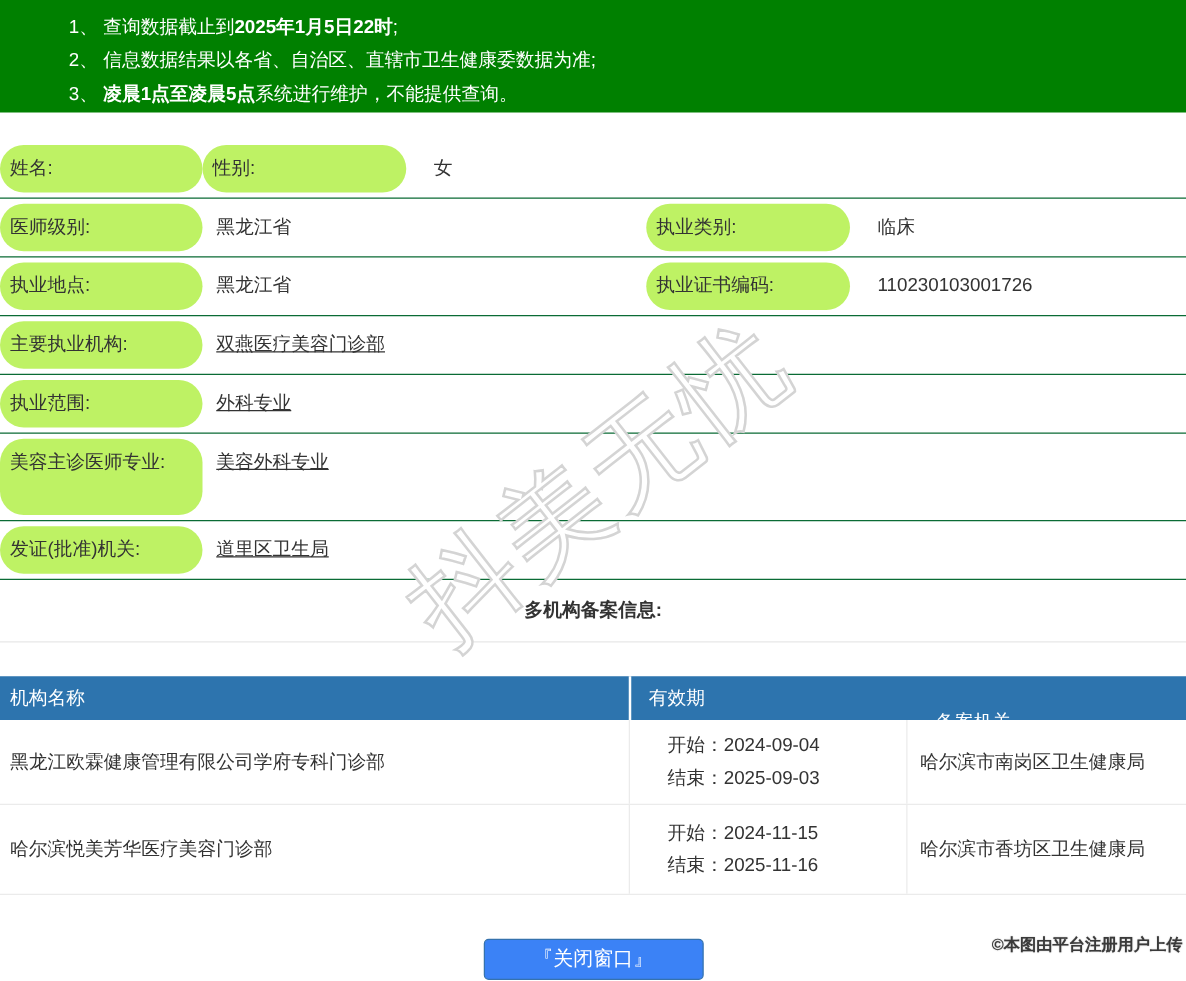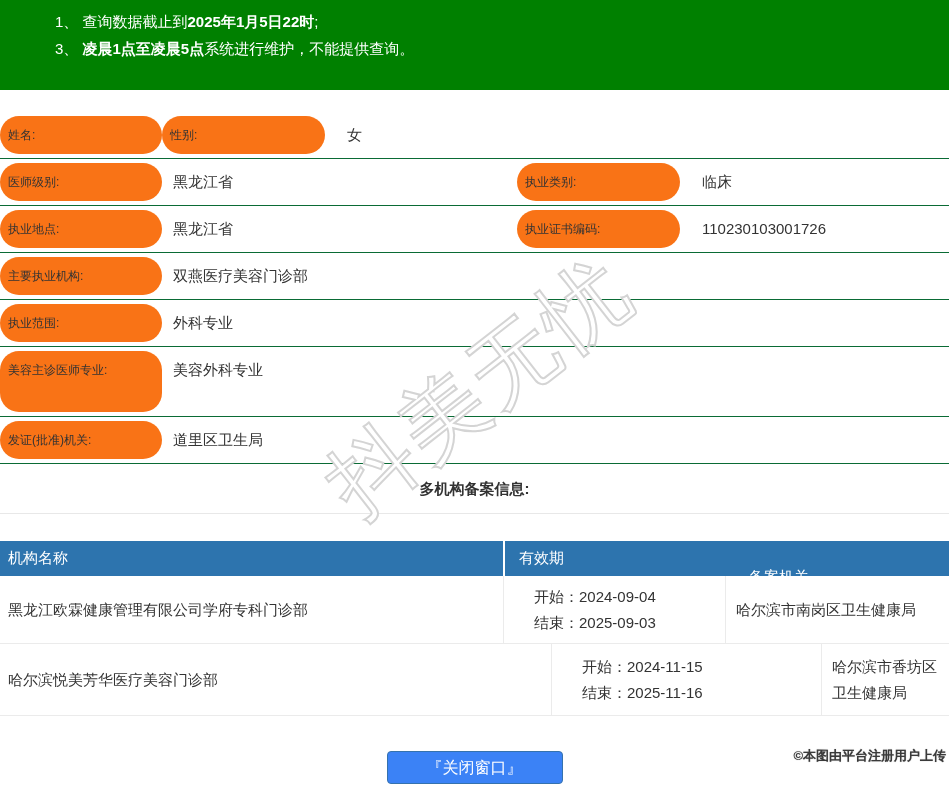--- a/index.html
+++ b/index.html
@@ -8,56 +8,57 @@
 
   
   .banner { height: 90px; background: #008000; color: #fff; padding: 8px 20px 0 55px; font-size: 15px; }
   .banner .line { line-height: 27px; white-space: nowrap; }
   .banner .b { font-weight: 700; }
 
   
   .info-table { margin-top: 22px; width: 949px; }
   .info-row { display: flex; border-bottom: 1px solid #0a6b35; min-height: 46px; align-items: stretch; }
   .info-row.tall { min-height: 70px; }
-  .cell-label { flex: 0 0 162px; background: #f97316; margin: 4px 0; padding: 6px 28px 6px 8px; font-size: 12px; line-height: 26px; border-radius: 19px; }
+  .cell-label { flex: 0 0 162px; background: #bef264; margin: 4px 0; padding: 6px 28px 6px 8px; font-size: 15px; line-height: 26px; border-radius: 19px; }
   .cell-label.second { flex: 0 0 163px; }
   .cell-value { flex: 0 0 355px; padding: 10px 8px 6px 11px; font-size: 15px; line-height: 26px; }
   .cell-value.second { flex: 1 1 auto; padding-left: 22px; }
-  .cell-value.wide { flex: 1 1 auto; }
+  .cell-value.wide { flex: 1 1 auto; text-decoration: underline; }
 
   
   .section-heading { height: 50px; line-height: 50px; text-align: center; font-size: 15px; font-weight: 700; border-bottom: 1px solid #e8e8e8; }
 
   
   .org-table { margin-top: 27px; width: 949px; }
   .org-head { display: flex; height: 35px; background: #2d74ae; color: #fff; font-size: 15px; align-items: center; }
   .org-head .hc1 { flex: 0 0 503px; padding-left: 8px; }
   .org-head .hc2 { flex: 0 0 222px; padding-left: 14px; border-left: 2px solid #fff; align-self: stretch; display: flex; align-items: center; }
   .org-head .hc3 { flex: 1 1 auto; padding-left: 22px; border-left: 2px solid #84cc16; align-self: stretch; display: flex; align-items: center; margin-top: 36px; }
   .org-row { display: flex; border-bottom: 1px solid #ebebeb; align-items: stretch; }
   .org-row.r1 { min-height: 68px; }
-  .org-row.r2 { min-height: 72px; gap: 48px; }
+  .org-row.r2 { min-height: 72px; }
   .org-cell { display: flex; flex-direction: column; justify-content: center; font-size: 15px; line-height: 26px; }
   .org-cell.c1 { flex: 0 0 503px; padding: 6px 10px 6px 8px; }
   .org-cell.c2 { flex: 0 0 222px; padding: 6px 6px 6px 30px; border-left: 1px solid #ebebeb; }
   .org-cell.c3 { flex: 1 1 auto; padding: 6px 4px 6px 10px; border-left: 1px solid #ebebeb; }
 
   
   .btn-wrap { text-align: center; margin-top: 35px; }
   .close-btn { display: inline-block; width: 176px; height: 33px; background: #3b82f6; color: #fff; border: 1px solid #3572ad; border-radius: 4px; font-size: 16px; font-family: inherit; cursor: pointer; line-height: 31px; }
 
   
   .watermark { position: absolute; left: 255px; top: 330px; width: 450px; text-align: center; transform: rotate(-38deg); font-size: 85px; letter-spacing: 4px; color: #fff; -webkit-text-stroke: 2px #d4d4d4; z-index: 4; pointer-events: none; white-space: nowrap; }
   .credit { position: absolute; right: 3px; bottom: 20px; font-size: 13px; font-weight: 700; color: #3a3a3a; text-shadow: 0 0 1px #999; }
 </style>
 </head>
 <body>
 
 <div class="banner">
   <div class="line"><span>1、 查询数据截止到</span><span class="b">2025年1月5日22时</span><span>;</span></div>
+  <div class="line"><span>2、 信息数据结果以各省、自治区、直辖市卫生健康委数据为准;</span><span class="b"></span><span></span></div>
   <div class="line"><span>3、 </span><span class="b">凌晨1点至凌晨5点</span><span>系统进行维护，不能提供查询。</span></div>
 </div>
 
 <div class="info-table">
 
   <div class="info-row">
     <div class="cell-label">姓名:</div>
     <div class="cell-label second">性别:</div>
     <div class="cell-value second">女</div>
   </div>

